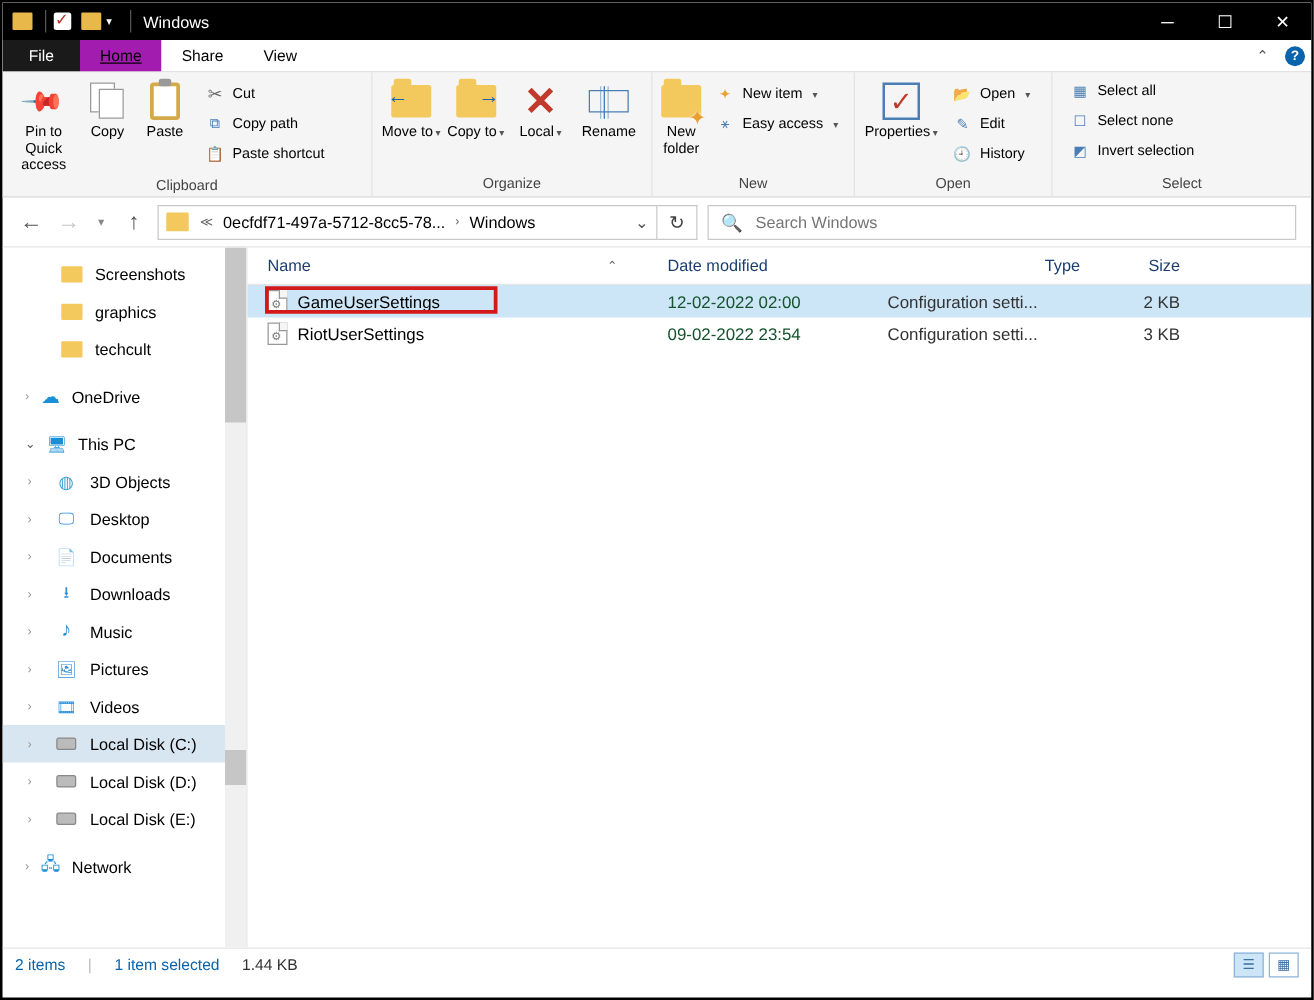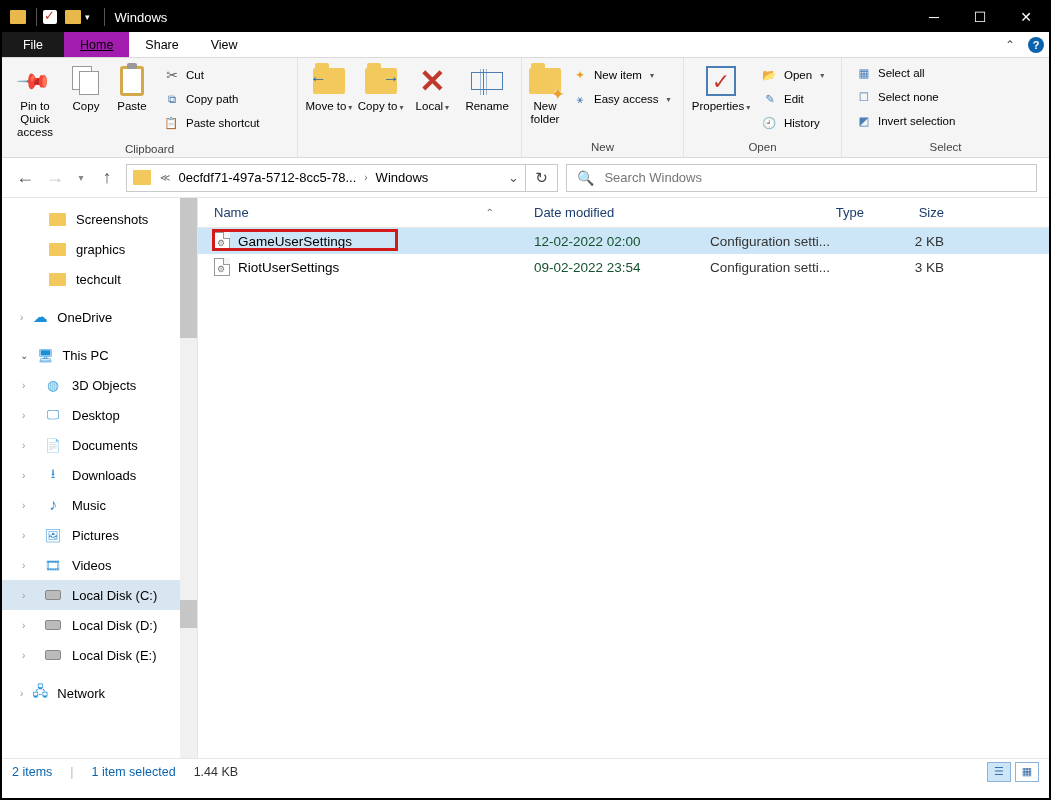--- a/index.html
+++ b/index.html
@@ -216,20 +216,21 @@
           </span>
         <span><span>Local</span><span class="drop-tri">▾</span></span>
       </div>
       <div class="bigbtn" style="width:56px">
         <span class="ic">
             <span class="rename-ic"></span>
           </span>
         <span>Rename</span>
       </div>
     </div>
+    <div class="label">Organize</div>
   </div>
 
   <div class="group" style="width:162px">
     <div class="body">
       <div class="bigbtn" style="width:52px">
         <span class="ic" style="position:relative">
             <span class="folder-shape"></span>
             <span style="position:absolute;right:-3px;bottom:-3px;color:#e9a030;font-size:17px;text-shadow:0 0 2px #fff">✦</span>
           </span>
         <span>New folder</span>

